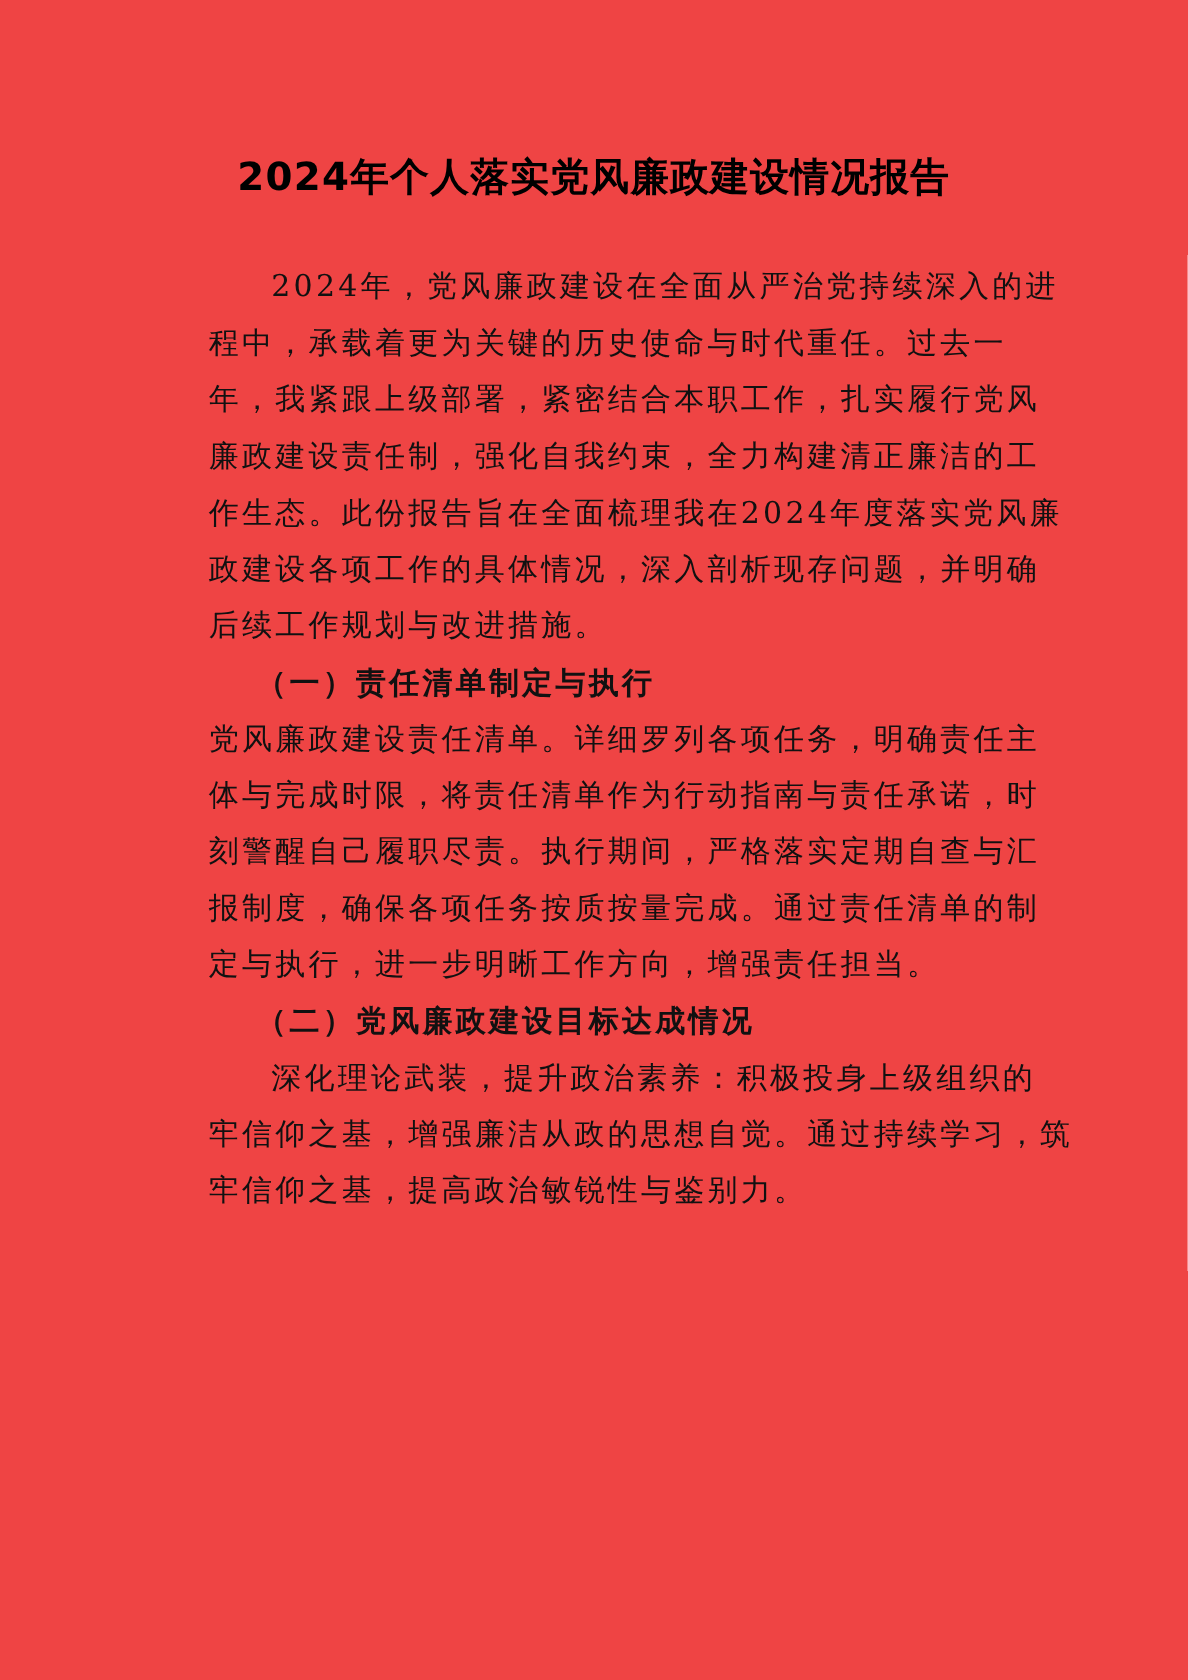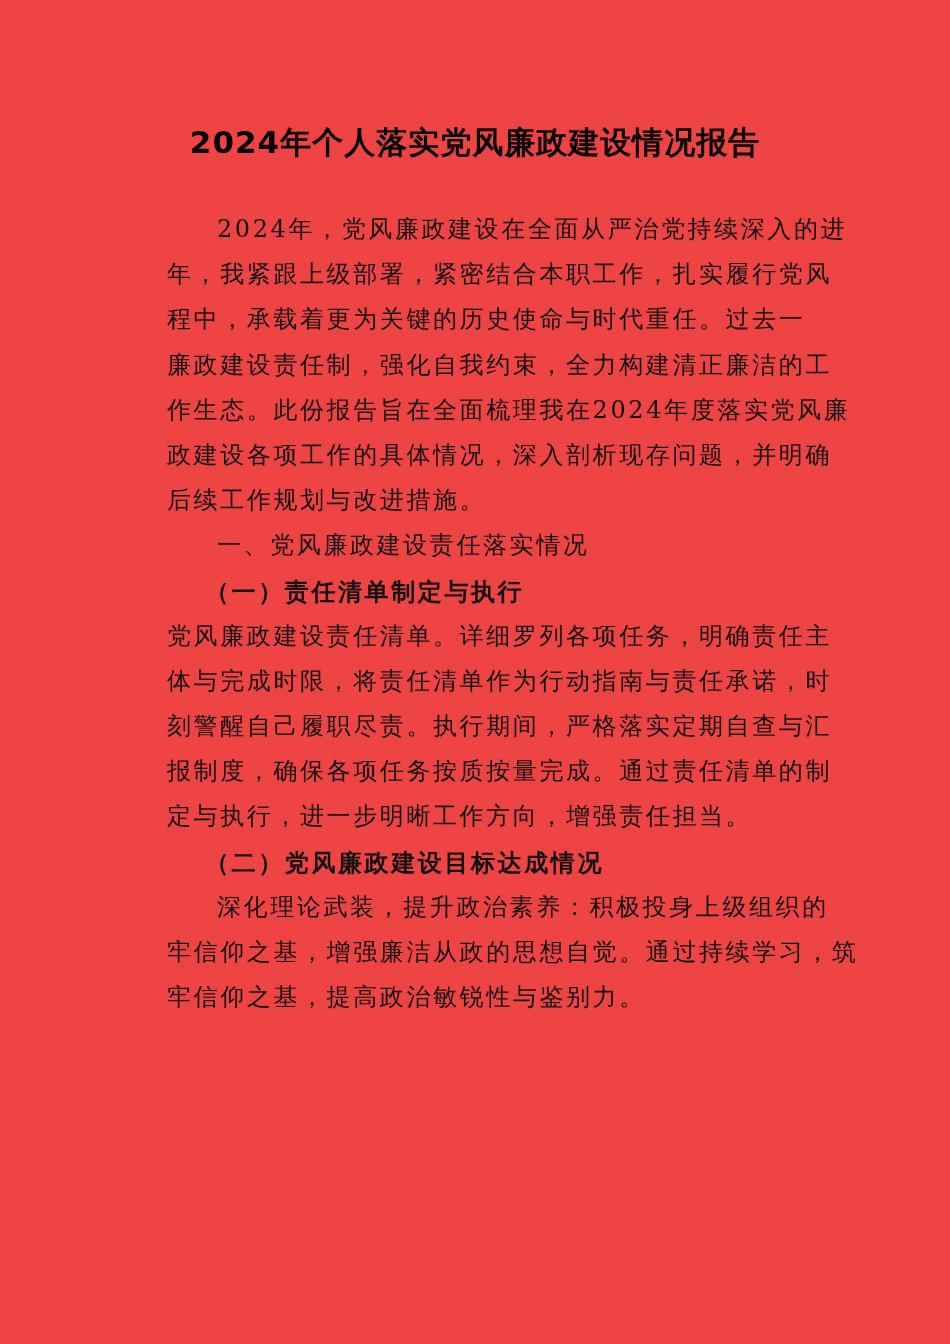--- a/index.html
+++ b/index.html
@@ -55,28 +55,27 @@
     .h2 { padding-left: 38px; font-weight: bold; }
   </style>
 </head>
 <body>
 
 <div class="page">
   <div class="title">2024年个人落实党风廉政建设情况报告</div>
 
   <div class="body">
     <span class="line indent">2024年，党风廉政建设在全面从严治党持续深入的进</span>
+    <span class="line">程中，承载着更为关键的历史使命与时代重任。过去一</span>
     <span class="line">年，我紧跟上级部署，紧密结合本职工作，扎实履行党风</span>
-    <span class="line">程中，承载着更为关键的历史使命与时代重任。过去一</span>
     <span class="line">廉政建设责任制，强化自我约束，全力构建清正廉洁的工</span>
     <span class="line">作生态。此份报告旨在全面梳理我在2024年度落实党风廉</span>
     <span class="line">政建设各项工作的具体情况，深入剖析现存问题，并明确</span>
     <span class="line">后续工作规划与改进措施。</span>
 
-    <span class="line h1">一、党风廉政建设责任落实情况</span>
     <span class="line h2">（一）责任清单制定与执行</span>
 
     <span class="line">党风廉政建设责任清单。详细罗列各项任务，明确责任主</span>
     <span class="line">体与完成时限，将责任清单作为行动指南与责任承诺，时</span>
     <span class="line">刻警醒自己履职尽责。执行期间，严格落实定期自查与汇</span>
     <span class="line">报制度，确保各项任务按质按量完成。通过责任清单的制</span>
     <span class="line">定与执行，进一步明晰工作方向，增强责任担当。</span>
 
     <span class="line h2">（二）党风廉政建设目标达成情况</span>
 

